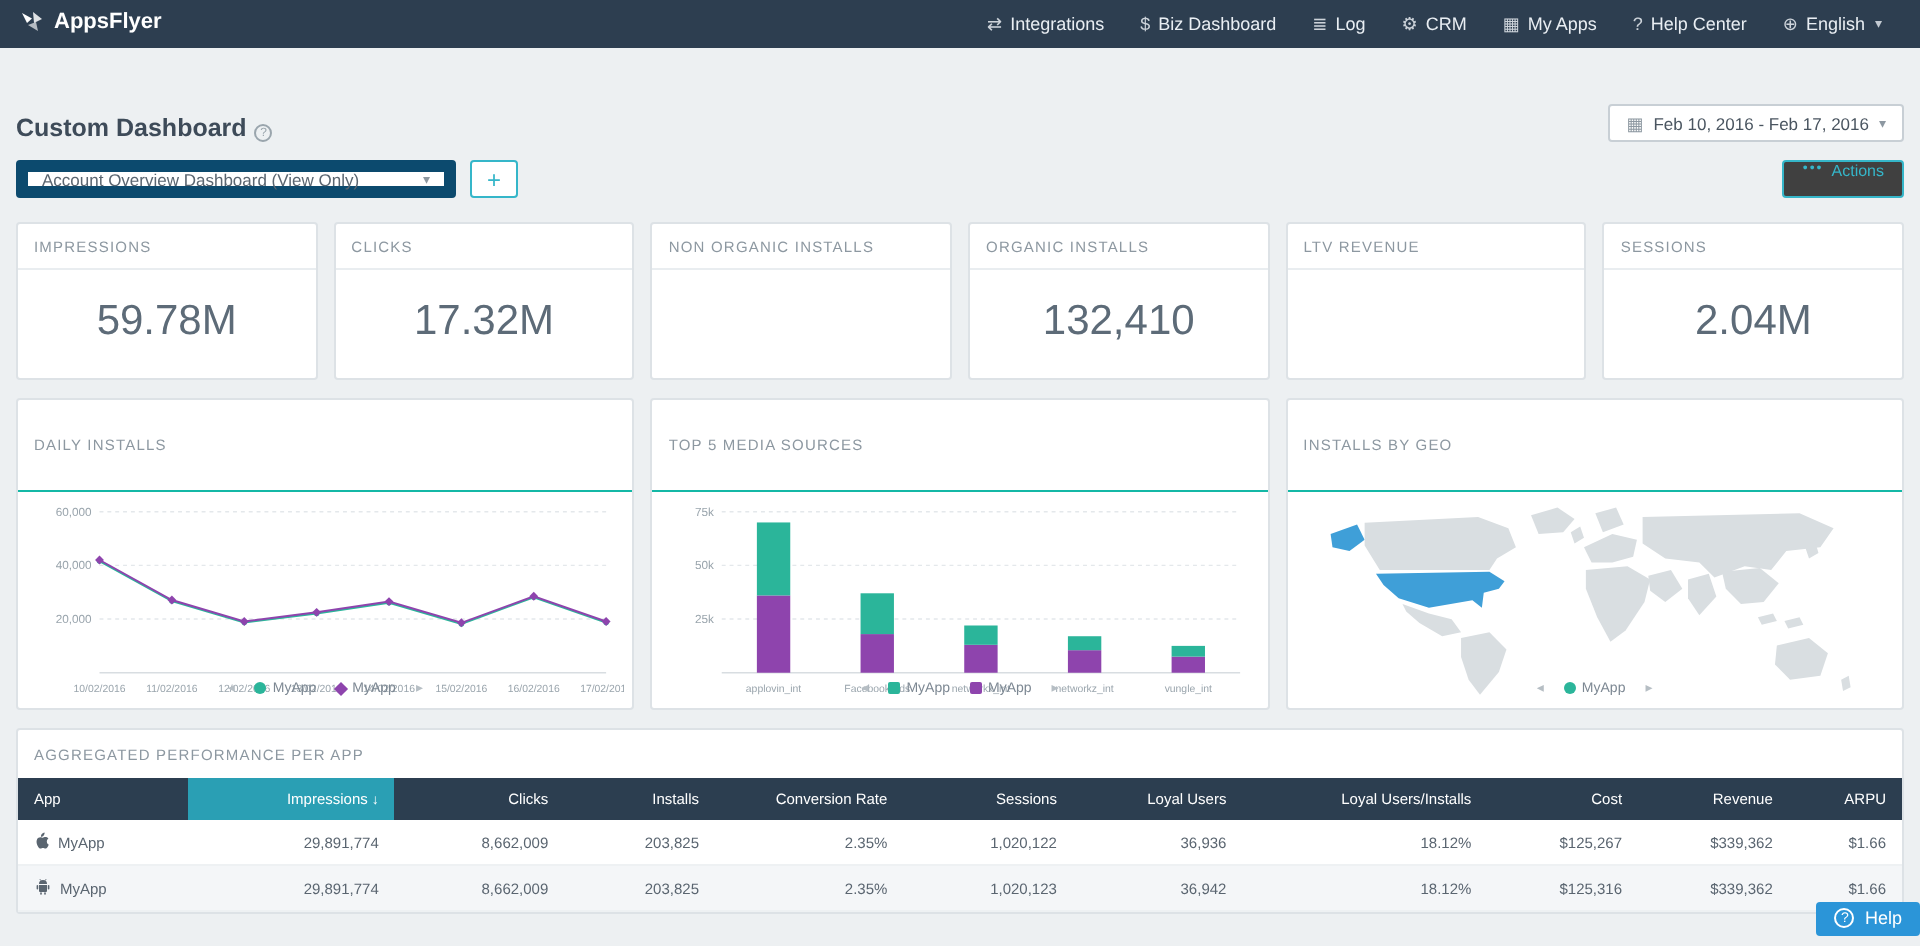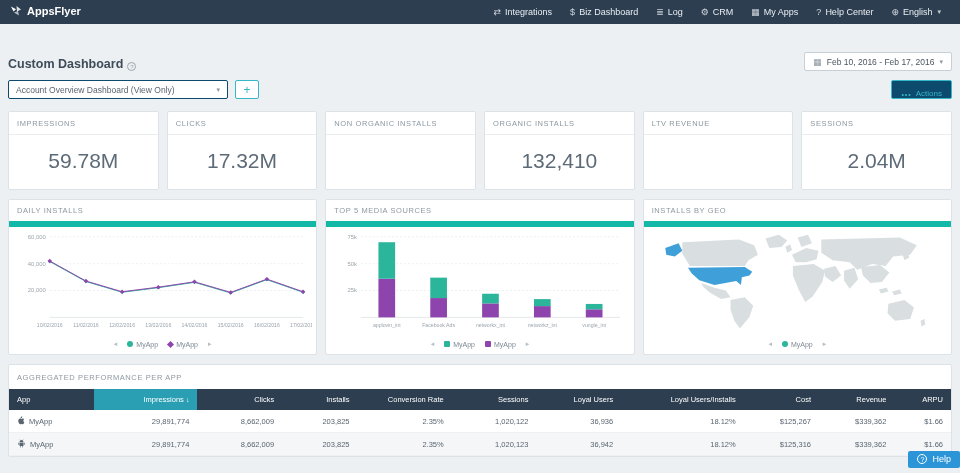--- a/index.html
+++ b/index.html
@@ -24,36 +24,36 @@
   
   .page { padding:8px; }
   .page-header { display:flex; align-items:flex-end; margin:20px 0 9px; }
   .page-title { font-size:12.5px; font-weight:bold; color:#3e4b59; }
   .info-badge { width:9px; height:9px; border:1px solid #9aa5ad; border-radius:50%; color:#9aa5ad; font-size:6px; line-height:8px; text-align:center; margin-left:4px; margin-top:-5px; cursor:pointer; }
   .date-btn { margin-left:auto; background:#fff; border:1px solid #c8cfd5; border-radius:2px; font-size:8.5px; height:19px; display:flex; align-items:center; gap:5px; padding:0 8px; color:#4a5560; cursor:pointer; }
   .cal-icon { color:#8d98a1; font-size:9px; }
   .caret { font-size:7px; color:#8d98a1; }
 
   .controls-row { display:flex; align-items:center; margin-bottom:12px; }
-  .select { width:220px; height:19px; background:#fff; border:1px solid #0c4a6e; border-radius:2px; font-size:8.5px; color:#5a6570; display:flex; align-items:center; justify-content:space-between; padding:0 7px; cursor:pointer; }
+  .select { width:220px; height:19px; background:#fff; border:6px solid #0c4a6e; border-radius:2px; font-size:8.5px; color:#5a6570; display:flex; align-items:center; justify-content:space-between; padding:0 7px; cursor:pointer; }
   .add-btn { width:24px; height:19px; border:1px solid var(--accent-teal,#35b6c9); color:var(--accent-teal,#35b6c9); background:#fff; border-radius:2px; margin-left:7px; font-size:12px; line-height:1; cursor:pointer; }
-  .actions-btn { margin-left:auto; height:19px; border:1px solid var(--accent-teal,#35b6c9); color:var(--accent-teal,#35b6c9); background:#0c4a6e; border-radius:2px; font-size:8px; padding:0 9px; display:flex; align-items:flex-end; gap:4px; cursor:pointer; }
+  .actions-btn { margin-left:auto; height:19px; border:1px solid var(--accent-teal,#35b6c9); color:var(--accent-teal,#35b6c9); background:#404040; border-radius:2px; font-size:8px; padding:0 9px; display:flex; align-items:flex-start; gap:4px; cursor:pointer; }
   .actions-btn .dots { font-size:7px; letter-spacing:1px; }
 
   
   .kpi-row { display:flex; gap:8px; margin-bottom:9px; }
   .kpi-card { flex:1; background:#fff; border:1px solid #dde2e6; border-radius:2px; }
   .kpi-label { font-size:7.5px; letter-spacing:.6px; color:#8d98a1; padding:7px 8px 6px; border-bottom:1px solid #e9edf0; text-transform:uppercase; }
   .kpi-value { font-size:21px; font-weight:300; color:#5d6b78; text-align:center; padding:14px 0 16px; }
 
   
   .charts-row { display:flex; gap:8px; margin-bottom:9px; }
   .panel { background:#fff; border:1px solid #dde2e6; border-radius:2px; }
   .charts-row .panel { flex:1; display:flex; flex-direction:column; height:156px; }
-  .panel-title { font-size:7.5px; letter-spacing:.6px; color:#8d98a1; padding:6px 8px; border-bottom:6px solid #14b8a6; text-transform:uppercase; }
+  .panel-title { font-size:7.5px; letter-spacing:.6px; color:#8d98a1; padding:18px 8px; border-bottom:1px solid #14b8a6; text-transform:uppercase; }
   .chart-body { flex:1; padding:2px 4px 0; min-height:0; }
   .chart-body svg { width:100%; height:108px; display:block; }
   .legend { display:flex; justify-content:center; align-items:center; gap:10px; font-size:7px; color:#7d8893; padding:2px 0 6px; }
   .legend-arrow { color:#b6bec4; font-size:7px; cursor:pointer; }
   .legend-item { display:flex; align-items:center; cursor:pointer; }
   .legend-marker { width:6px; height:6px; border-radius:50%; display:inline-block; margin-right:3px; }
   .legend-marker.diamond { border-radius:0; width:5px; height:5px; transform:rotate(45deg); }
   .legend-marker.square { border-radius:1px; }
 
   

